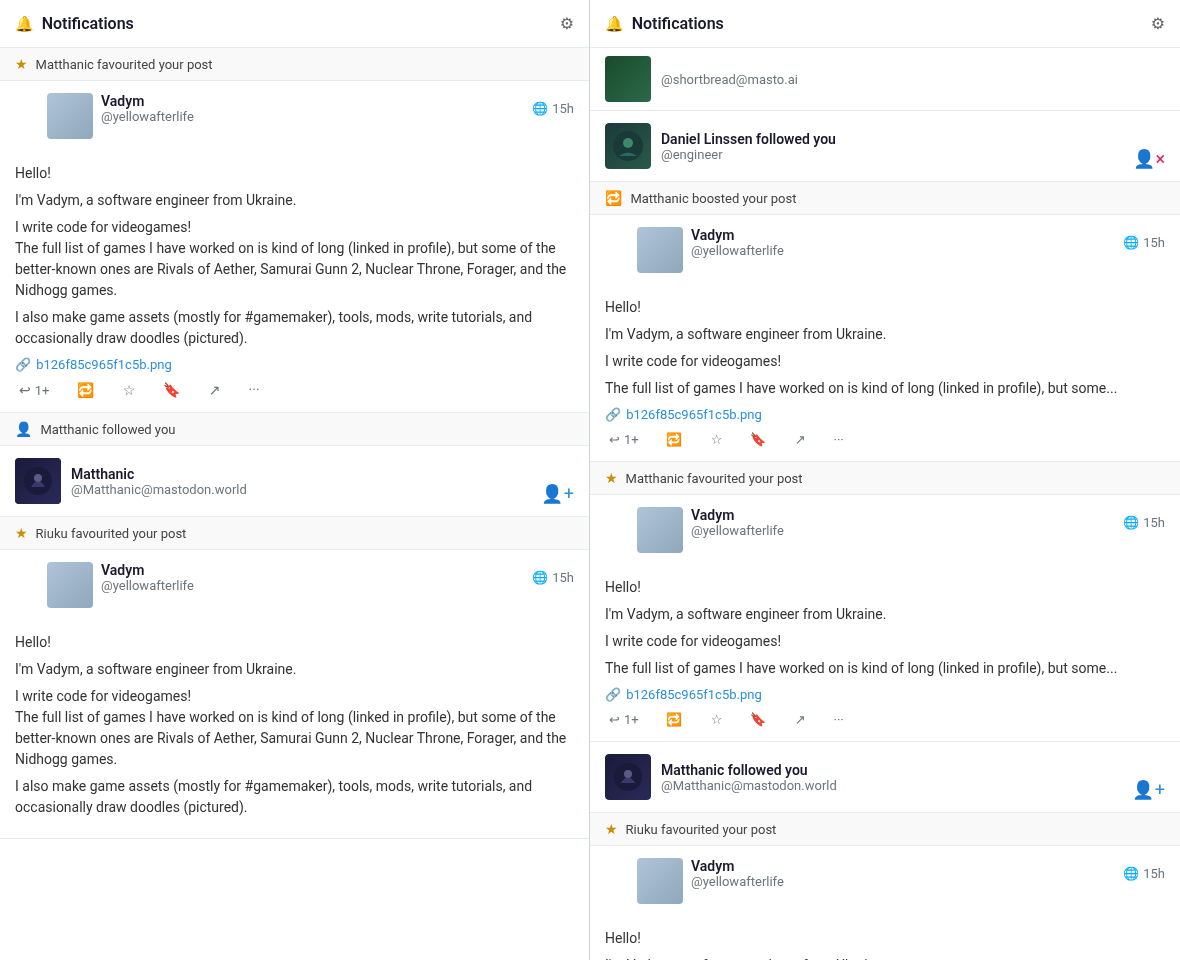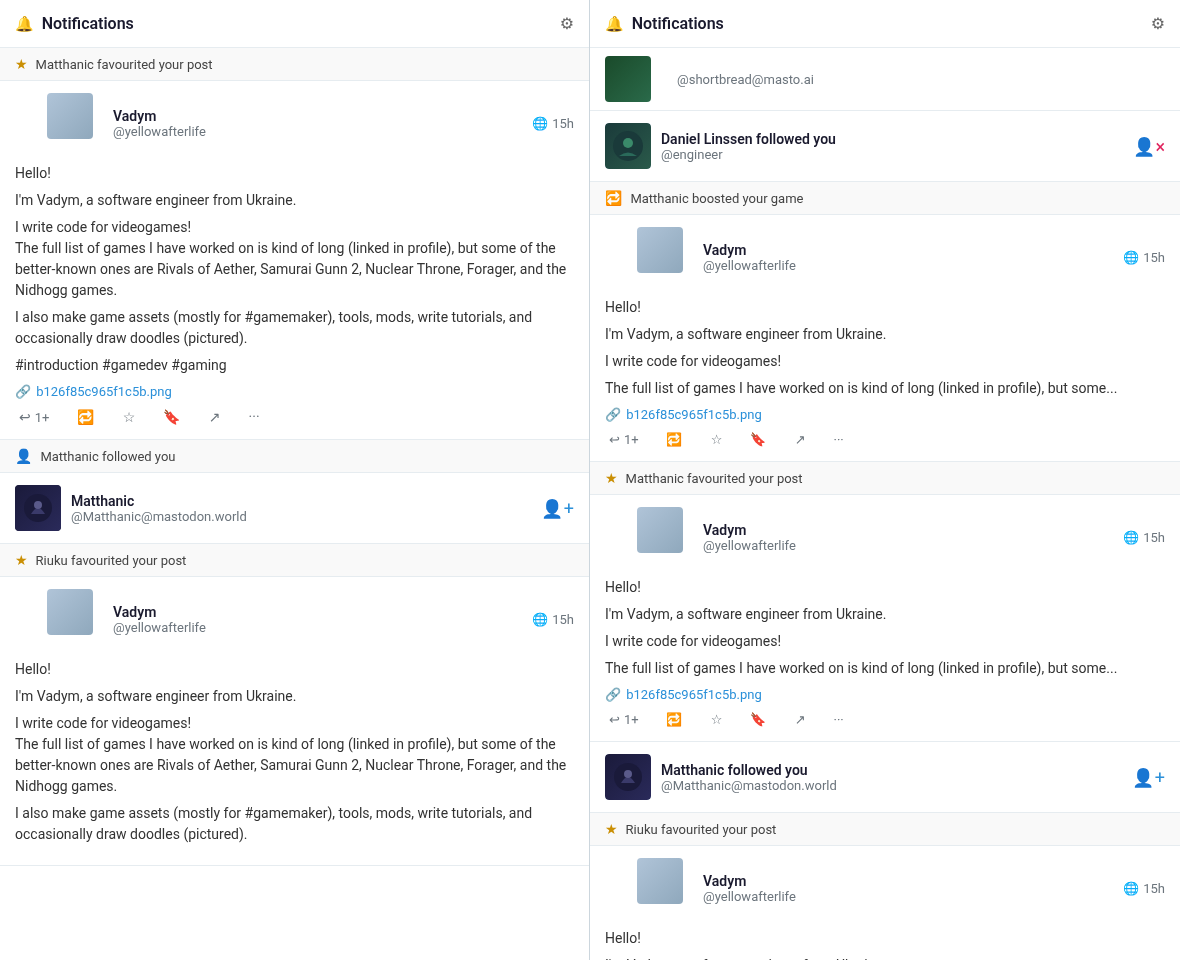--- a/index.html
+++ b/index.html
@@ -51,22 +51,22 @@
     .notification-banner .icon-star { color: #ca8f04; font-size: 14px; }
     .notification-banner .icon-follow { color: #2b90d9; font-size: 14px; }
     .notification-banner .icon-boost { color: #2b90d9; font-size: 14px; }
     .post-card {
       border-bottom: 1px solid #e6ecf0;
       padding: 12px 15px;
       background: #fff;
     }
     .post-header {
       display: flex;
-      align-items: flex-end;
-      gap: 20px;
+      align-items: flex-start;
+      gap: 8px;
       margin-bottom: 8px;
       padding-left: 32px;
     }
     .avatar {
       width: 46px;
       height: 46px;
       border-radius: 4px;
       background: #c0cfe0;
       flex-shrink: 0;
       display: flex;
@@ -144,21 +144,21 @@
       cursor: pointer;
       padding: 2px 4px;
       border-radius: 3px;
     }
     .action-icon { font-size: 14px; }
     .follow-card {
       border-bottom: 1px solid #e6ecf0;
       padding: 12px 15px;
       background: #fff;
       display: flex;
-      align-items: center;
+      align-items: flex-end;
       justify-content: space-between;
     }
     .follow-info {
       display: flex;
       align-items: center;
       gap: 10px;
     }
     .follow-text { flex: 1; }
     .follow-action-btn {
       color: #2b90d9;
@@ -176,21 +176,21 @@
     }
     .truncated {
       overflow: hidden;
       display: -webkit-box;
       -webkit-line-clamp: 3;
       -webkit-box-orient: vertical;
     }
     .right-panel-top-item {
       display: flex;
       align-items: center;
-      gap: 26px;
+      gap: 10px;
       padding: 8px 15px;
       border-bottom: 1px solid #e6ecf0;
     }
     .right-panel-top-meta {
       flex: 1;
     }
   </style>
 </head>
 <body>
 
@@ -226,21 +226,20 @@
               <span>15h</span>
             </div>
           </div>
         </div>
       </div>
       <div class="post-content">
         <p>Hello!</p>
         <p>I'm Vadym, a software engineer from Ukraine.</p>
         <p>I write code for videogames!<br>The full list of games I have worked on is kind of long (linked in profile), but some of the better-known ones are Rivals of Aether, Samurai Gunn 2, Nuclear Throne, Forager, and the Nidhogg games.</p>
         <p>I also make game assets (mostly for #gamemaker), tools, mods, write tutorials, and occasionally draw doodles (pictured).</p>
-        <p>#introduction #gamedev #gaming</p>
       </div>
       <div class="attachment-link">
         <span>🔗</span>
         <span>b126f85c965f1c5b.png</span>
       </div>
       <div class="post-actions">
         <div class="action-btn">
           <span class="action-icon">↩</span>
           <span>1+</span>
         </div>
@@ -351,21 +350,21 @@
         <div class="follow-text">
           <div class="display-name">Daniel Linssen followed you</div>
           <div class="username">@engineer</div>
         </div>
       </div>
       <span class="follow-action-remove">👤×</span>
     </div>
 
     <div class="notification-banner">
       <span class="icon-boost">🔁</span>
-      <span>Matthanic boosted your game</span>
+      <span>Matthanic boosted your post</span>
     </div>
 
     <div class="post-card">
       <div class="post-header">
         <div class="avatar">
           <div class="avatar-placeholder"></div>
         </div>
         <div class="post-meta">
           <div class="post-meta-top">
             <div>

